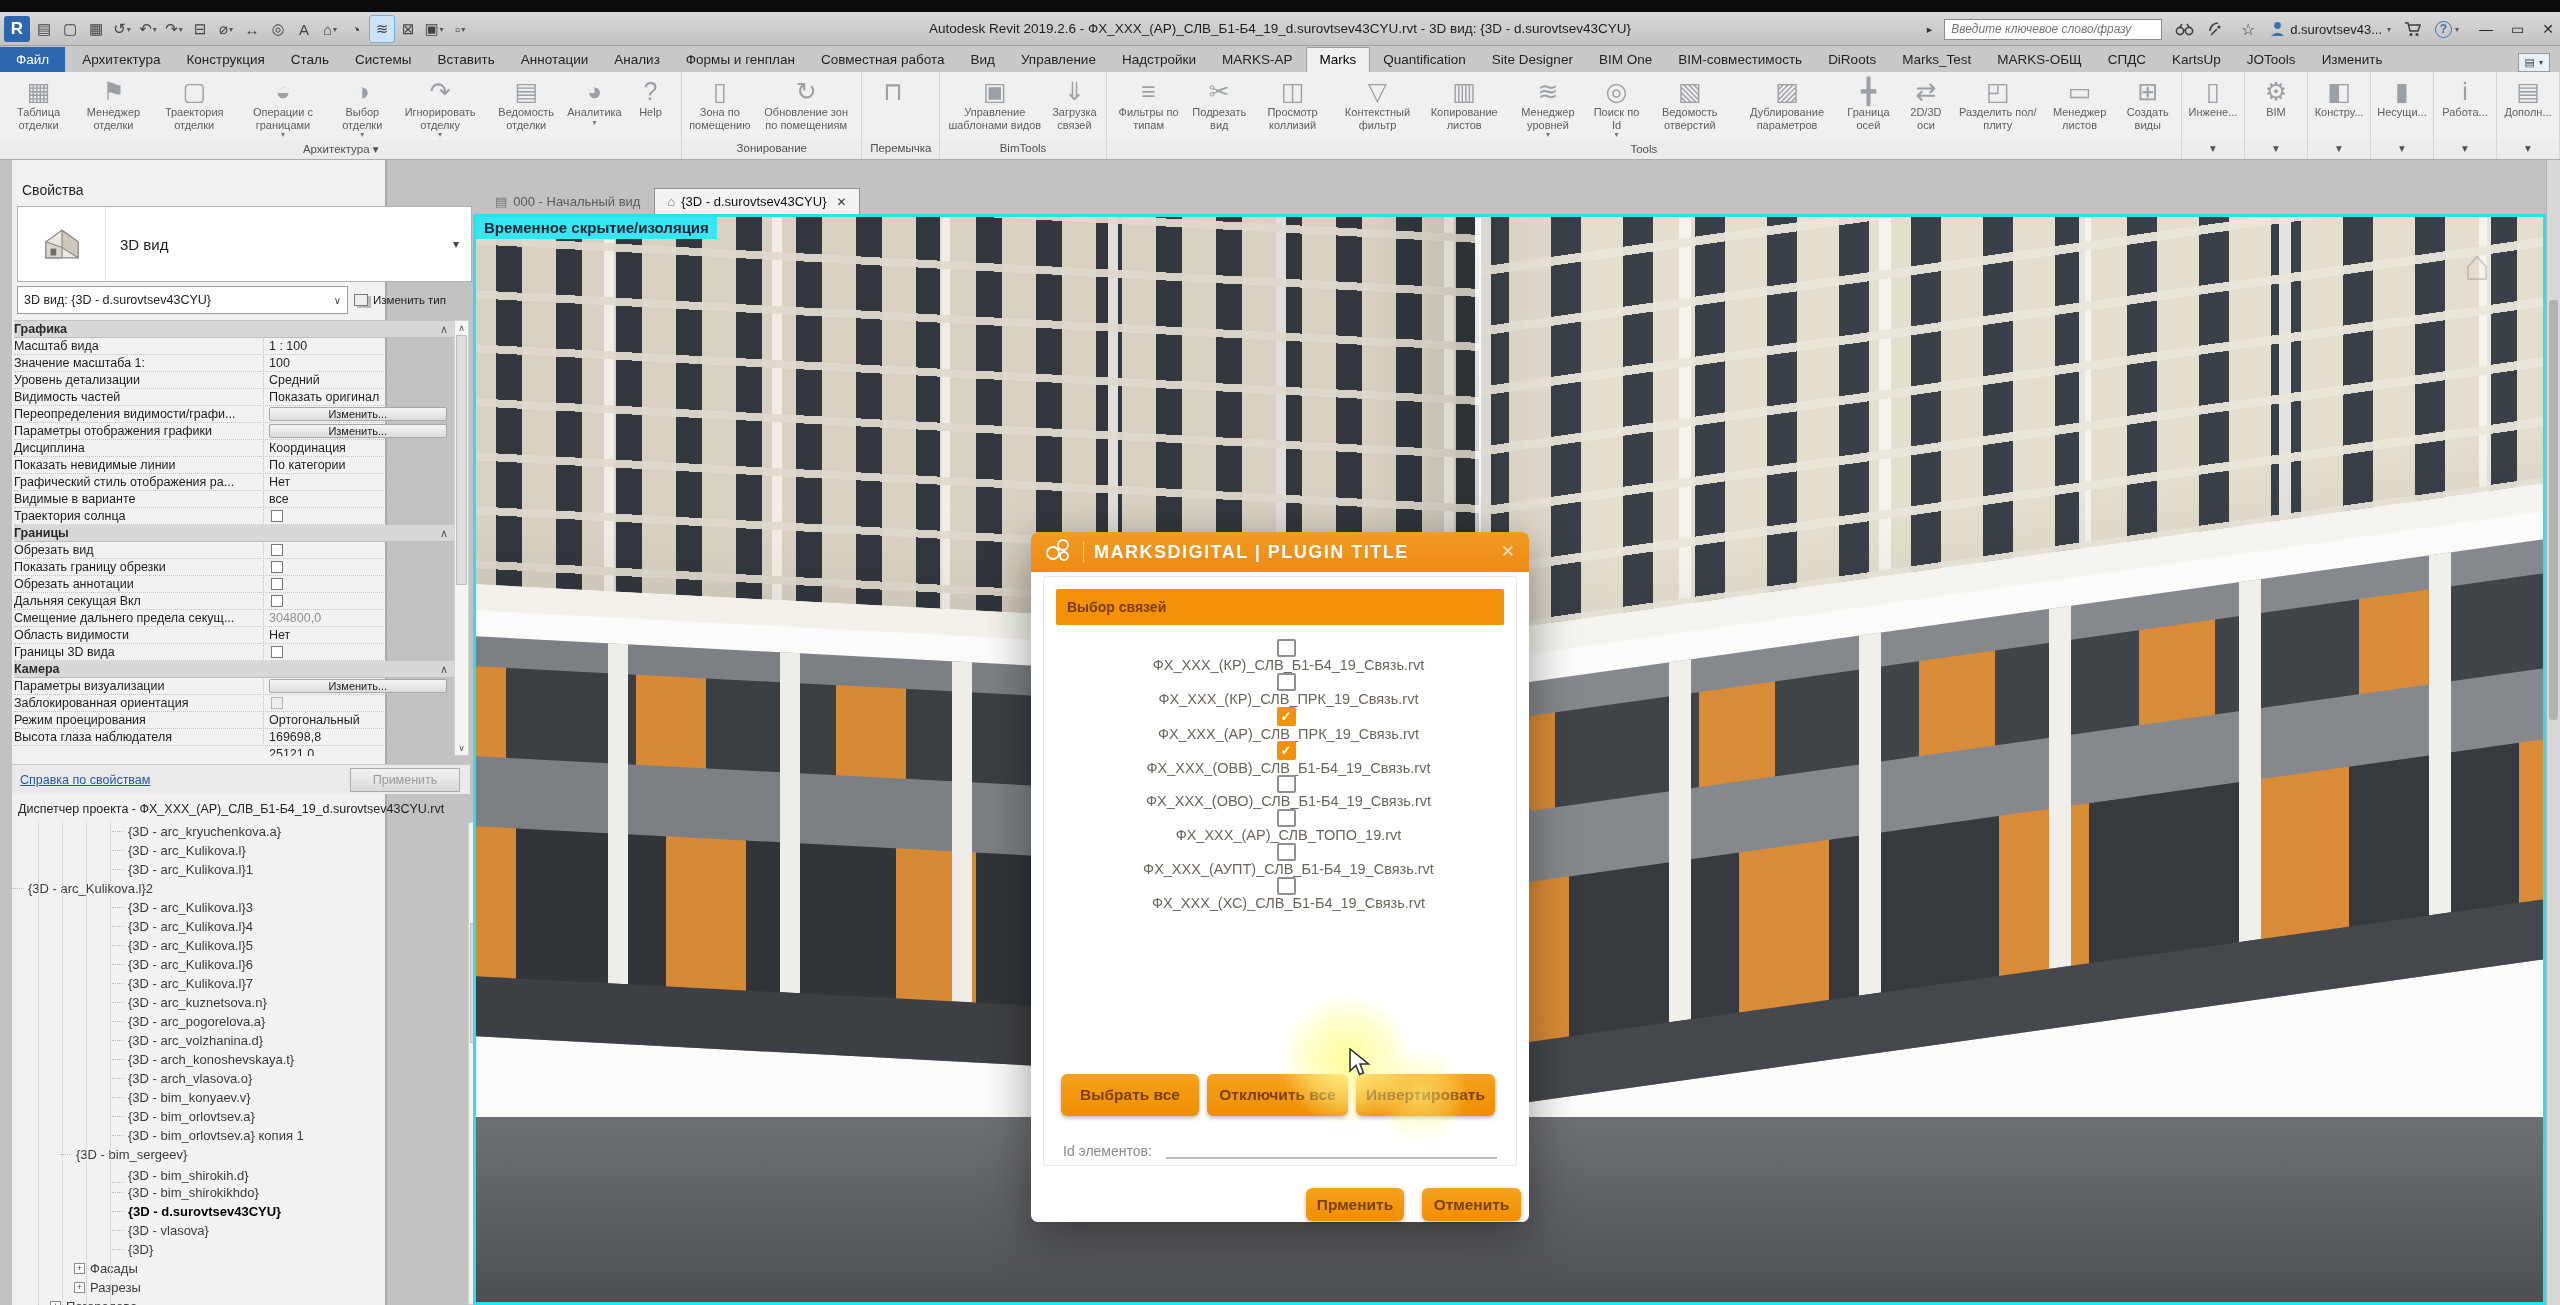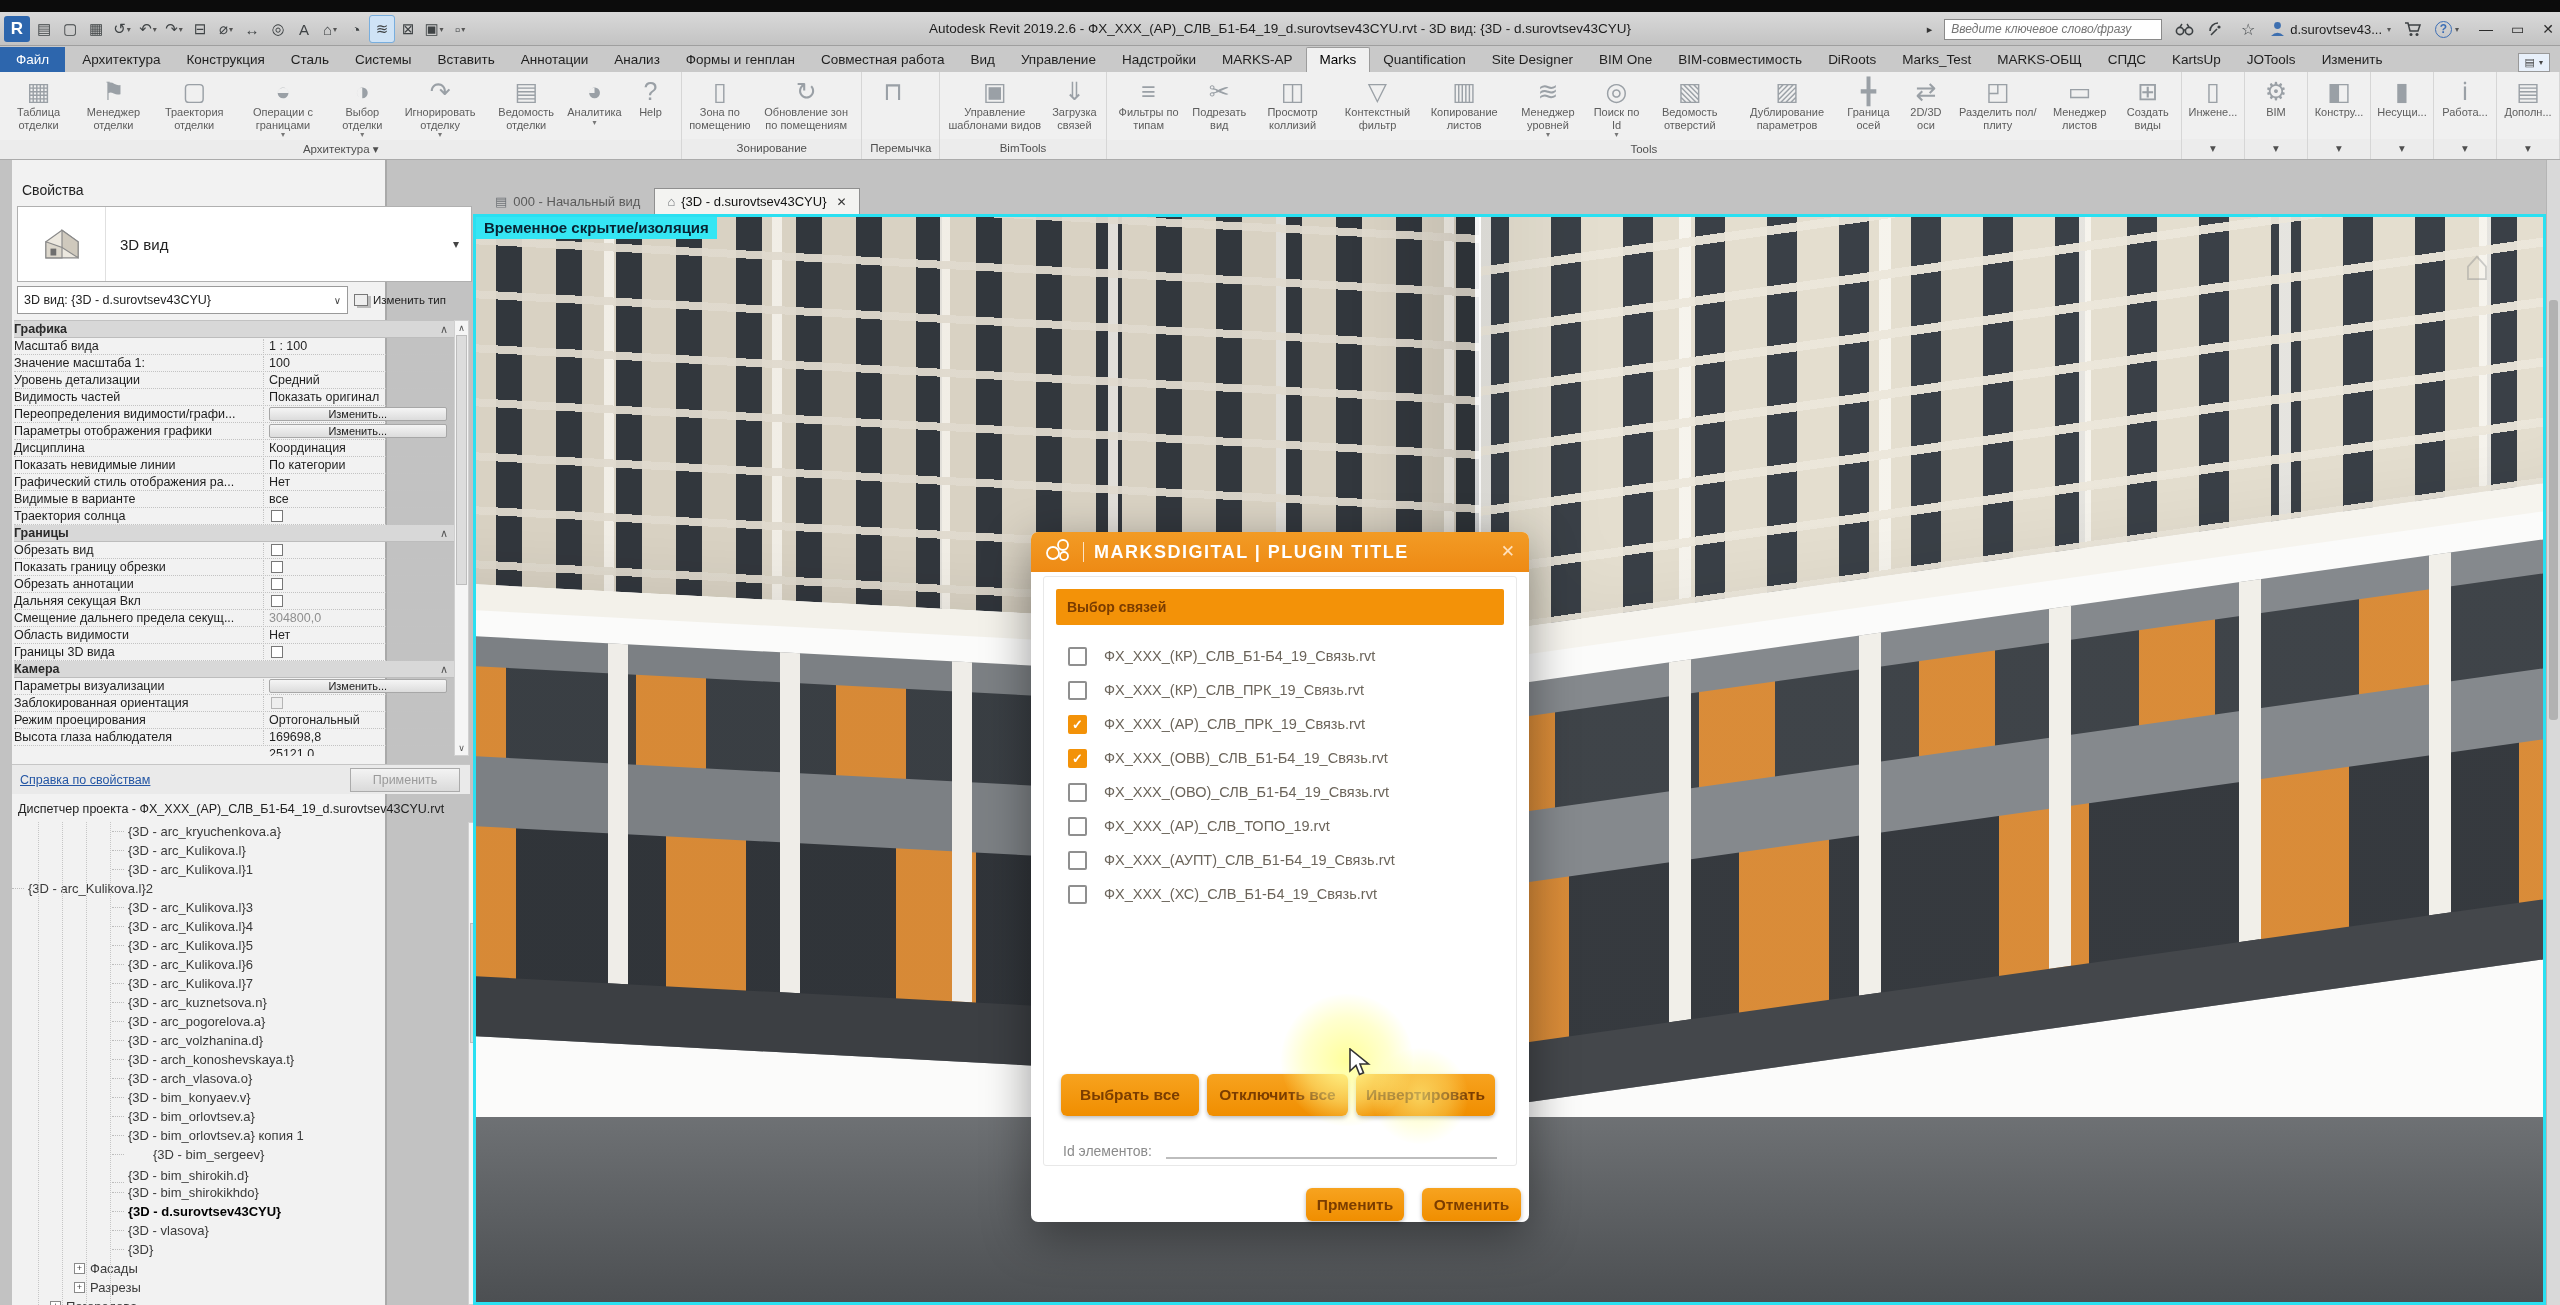--- a/index.html
+++ b/index.html
@@ -162,21 +162,21 @@
     background:linear-gradient(#f29b25,#ee8a14); display:flex; align-items:center; }
   .dlg-title .dlogo { margin-left:12px; }
   .dlg-title .dsep { width:1px; height:20px; background:rgba(255,255,255,.75); margin:0 10px; }
   .dlg-title .dtext { color:#fff; font-size:18px; font-weight:bold; letter-spacing:1.5px; }
   .dlg-close { position:absolute; right:14px; top:9px; color:#ffe1bd; font-size:17px; }
   .dlg-card { position:absolute; left:12px; top:44px; width:474px; height:590px; background:#fff;
     border:1px solid #e8e8e8; border-radius:3px; }
   .dlg-section { position:absolute; left:12px; top:12px; right:12px; height:36px; background:#f39208;
     color:#7a3c00; font-weight:bold; font-size:14px; line-height:36px; padding-left:11px; border-radius:2px; }
   .dlg-list { position:absolute; left:12px; top:62px; right:12px; }
-  .dlg-row { height:34px; display:flex; align-items:center; }
+  .dlg-row { height:34px; display:flex; align-items:center;flex-direction:column; }
   .dlg-check { width:19px; height:19px; border:2px solid #8f8f8f; border-radius:2px; background:#fff;
     margin-left:12px; display:flex; align-items:center; justify-content:center; }
   .dlg-check.on { background:#f39208; border-color:#f39208; color:#fff; font-size:13px; font-weight:bold; }
   .dlg-row .dlbl { margin-left:17px; font-size:14.5px; color:#6b645a; }
   .dlg-actions { position:absolute; left:17px; top:497px; display:flex; gap:8px; }
   .obtn { background:linear-gradient(#f7a31f,#f08e00); border:none; border-radius:6px; color:#7b3d00;
     font-weight:bold; font-size:15.5px; font-family:"Liberation Sans",sans-serif;
     box-shadow:0 2px 4px rgba(0,0,0,.28); text-align:center; }
   .dlg-actions .obtn { height:42px; }
   .dlg-idrow { position:absolute; left:19px; top:566px; right:19px; display:flex; align-items:flex-end; }
@@ -729,21 +729,21 @@
             <span>{3D - bim_konyaev.v}</span>
           </div>
           <div class="titem" style="padding-left: 100px;">
             <span class="conn"></span>
             <span>{3D - bim_orlovtsev.a}</span>
           </div>
           <div class="titem" style="padding-left: 100px;">
             <span class="conn"></span>
             <span>{3D - bim_orlovtsev.a} копия 1</span>
           </div>
-          <div class="titem" style="padding-left: 100px; gap: 25px;">
+          <div class="titem" style="padding-left: 48px;">
             <span class="conn"></span>
             <span>{3D - bim_sergeev}</span>
           </div>
           <div class="titem" style="padding-left: 100px; align-items: flex-end;">
             <span class="conn"></span>
             <span>{3D - bim_shirokih.d}</span>
           </div>
           <div class="titem" style="padding-left: 100px;">
             <span class="conn"></span>
             <span>{3D - bim_shirokikhdo}</span>

